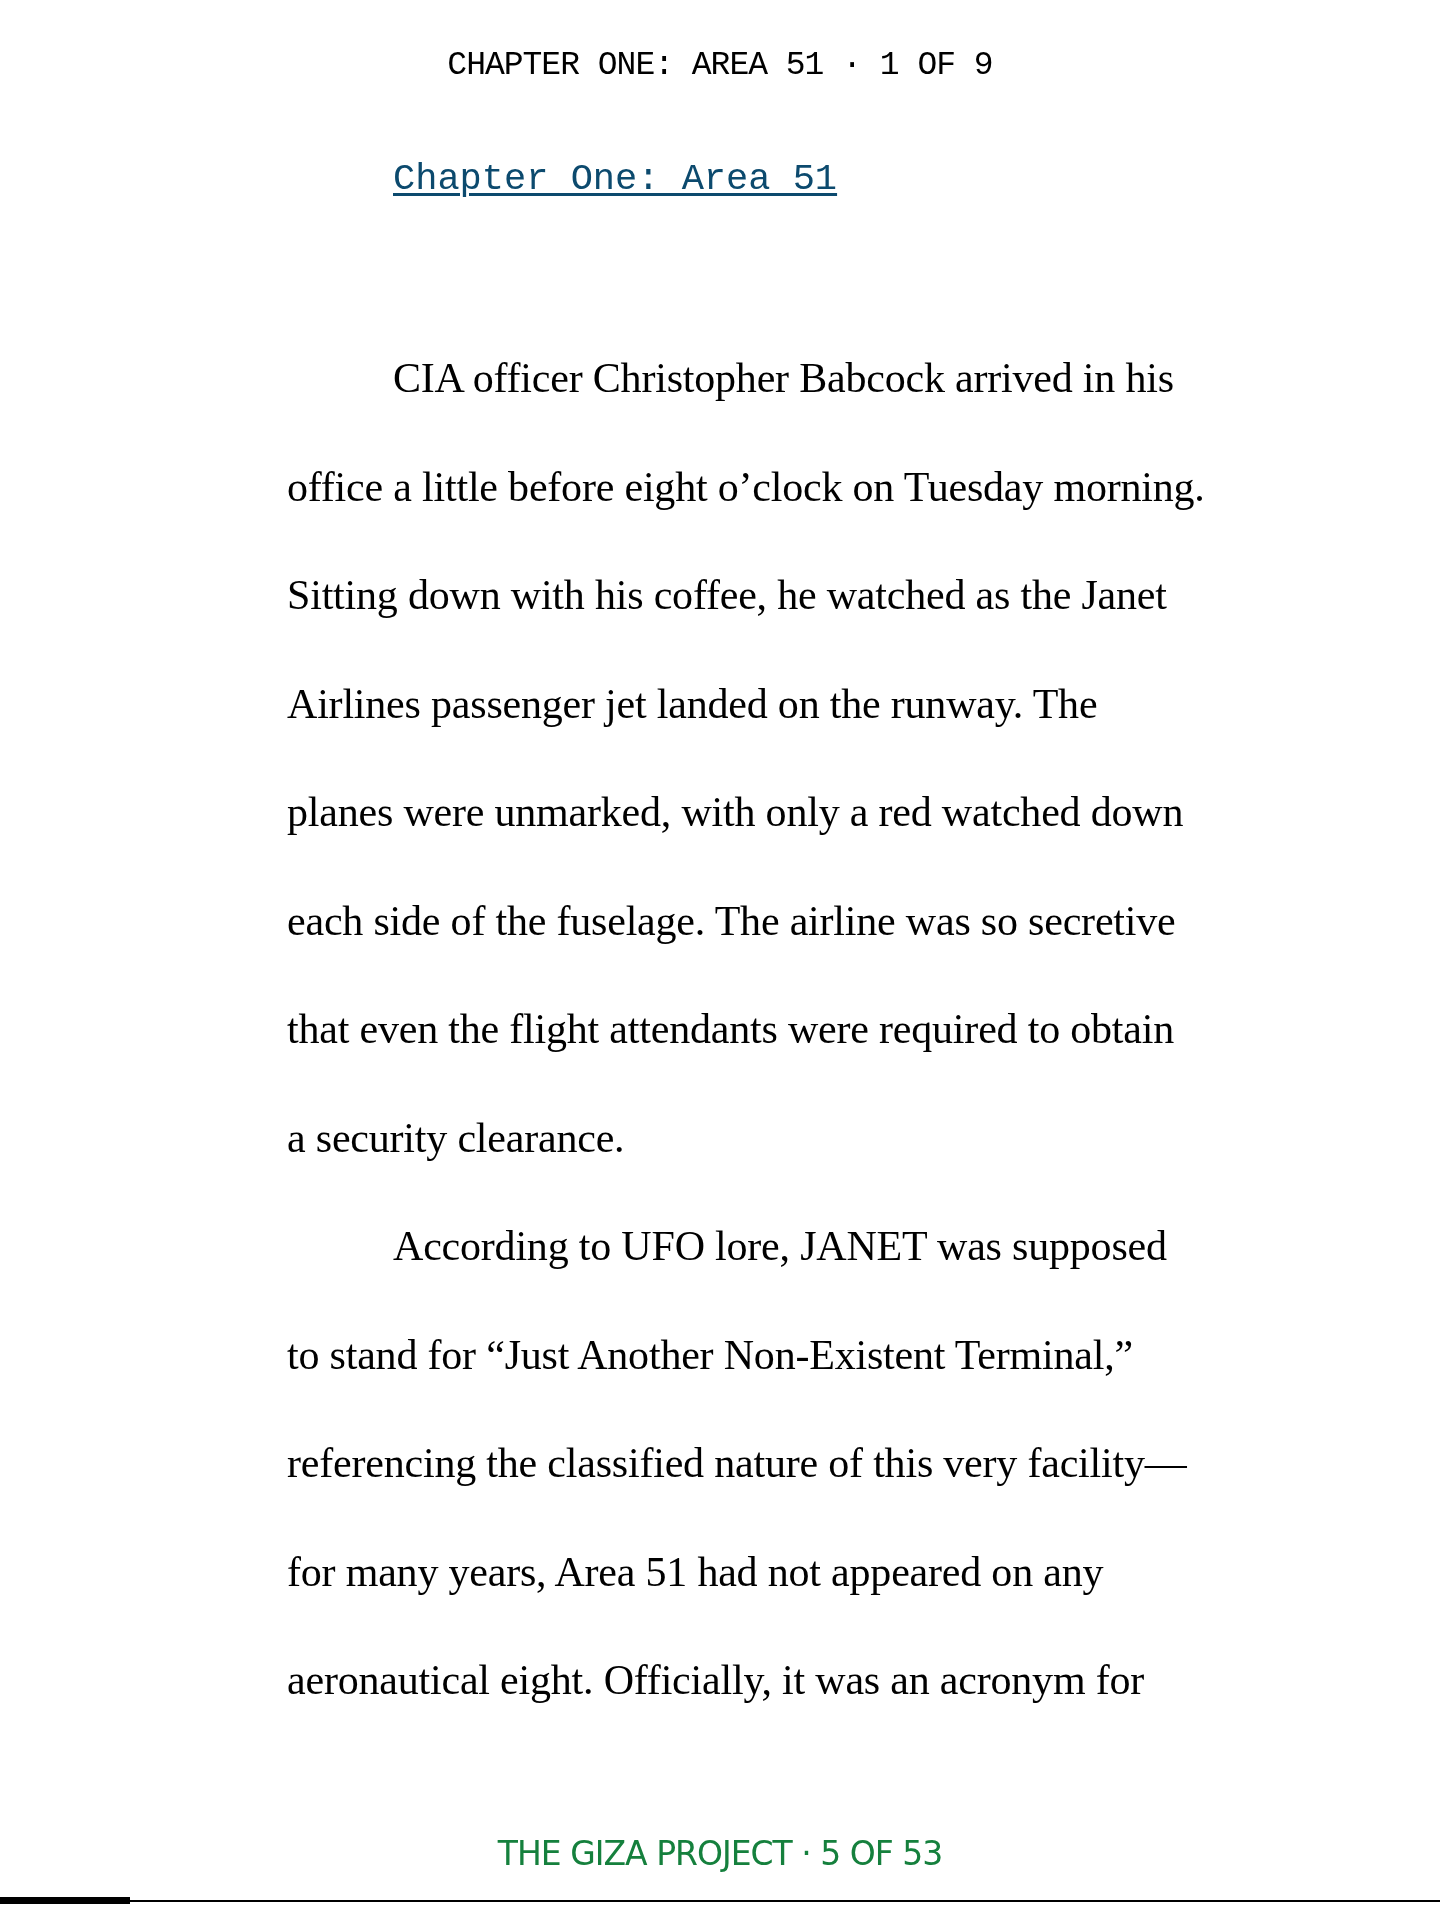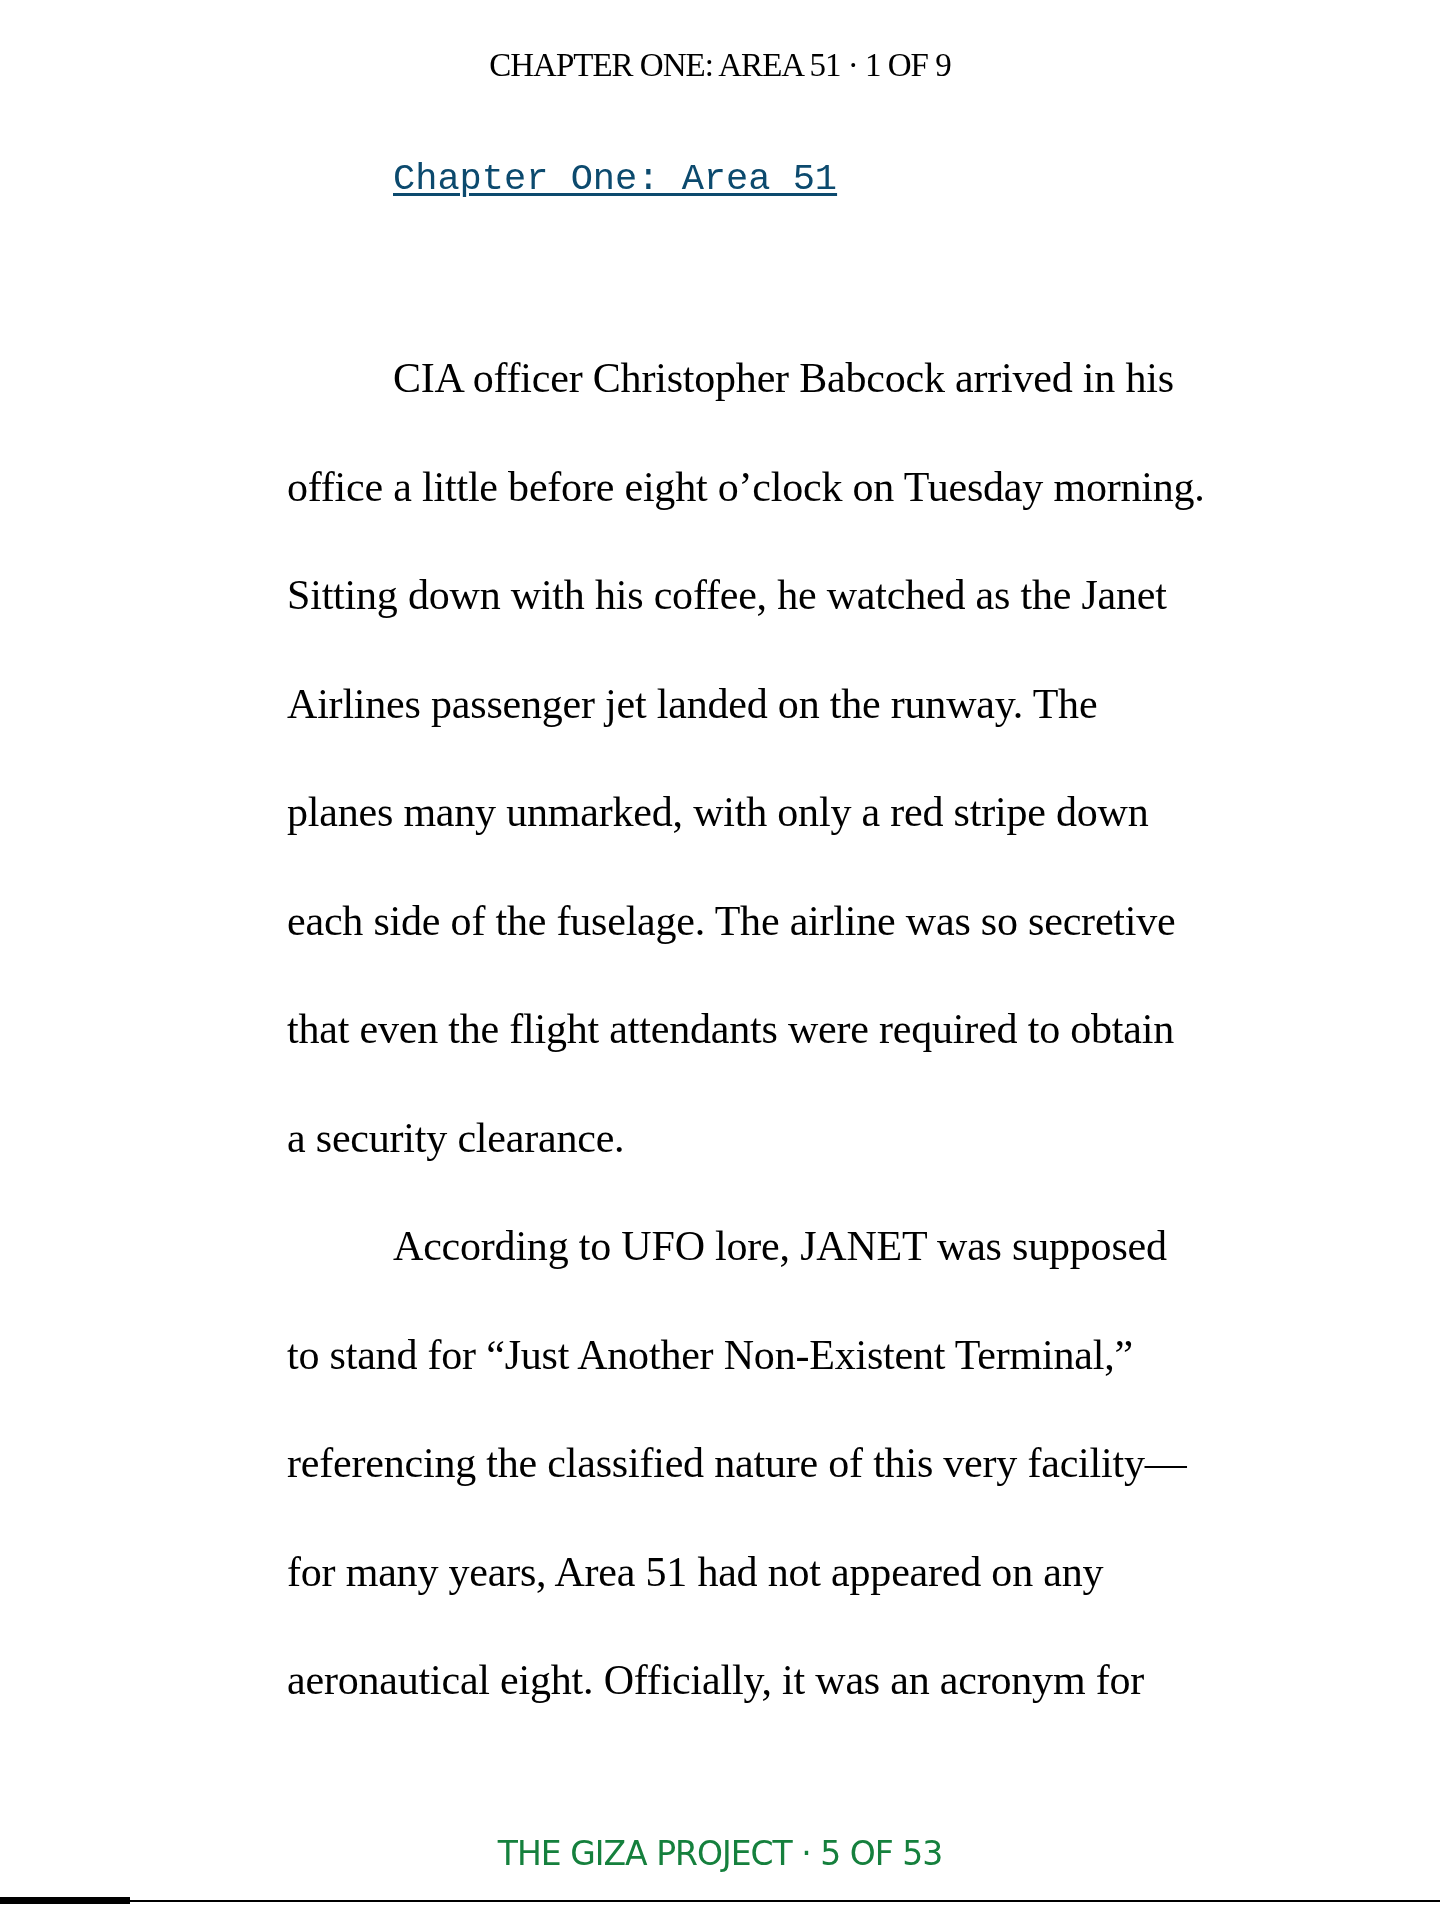--- a/index.html
+++ b/index.html
@@ -13,21 +13,21 @@
     background: #ffffff;
     overflow: hidden;
     color: #000000;
   }
   .running-header {
     position: absolute;
     top: 49px;
     left: 0;
     width: 1440px;
     text-align: center;
-    font-family: Liberation Serif, serif;
+    font-family: Liberation Mono, monospace;
     font-size: 33px;
     line-height: 33px;
     font-weight: normal;
     letter-spacing: -1px;
     color: #000000;
   }
   .chapter-title {
     position: absolute;
     top: 161px;
     left: 393px;
@@ -103,21 +103,21 @@
 
   <div class="running-header">CHAPTER ONE: AREA 51 · 1 OF 9</div>
 
   <h1 class="chapter-title">Chapter One: Area 51</h1>
 
   <div class="body-text">
     <div class="line indent">CIA officer Christopher Babcock arrived in his</div>
     <div class="line">office a little before eight o’clock on Tuesday morning.</div>
     <div class="line">Sitting down with his coffee, he watched as the Janet</div>
     <div class="line">Airlines passenger jet landed on the runway. The</div>
-    <div class="line">planes many unmarked, with only a red stripe down</div>
+    <div class="line">planes were unmarked, with only a red watched down</div>
     <div class="line">each side of the fuselage. The airline was so secretive</div>
     <div class="line">that even the flight attendants were required to obtain</div>
     <div class="line">a security clearance.</div>
     <div class="line indent">According to UFO lore, JANET was supposed</div>
     <div class="line">to stand for “Just Another Non-Existent Terminal,”</div>
     <div class="line">referencing the classified nature of this very facility—</div>
     <div class="line">for many years, Area 51 had not appeared on any</div>
     <div class="line">aeronautical eight. Officially, it was an acronym for</div>
   </div>
 

